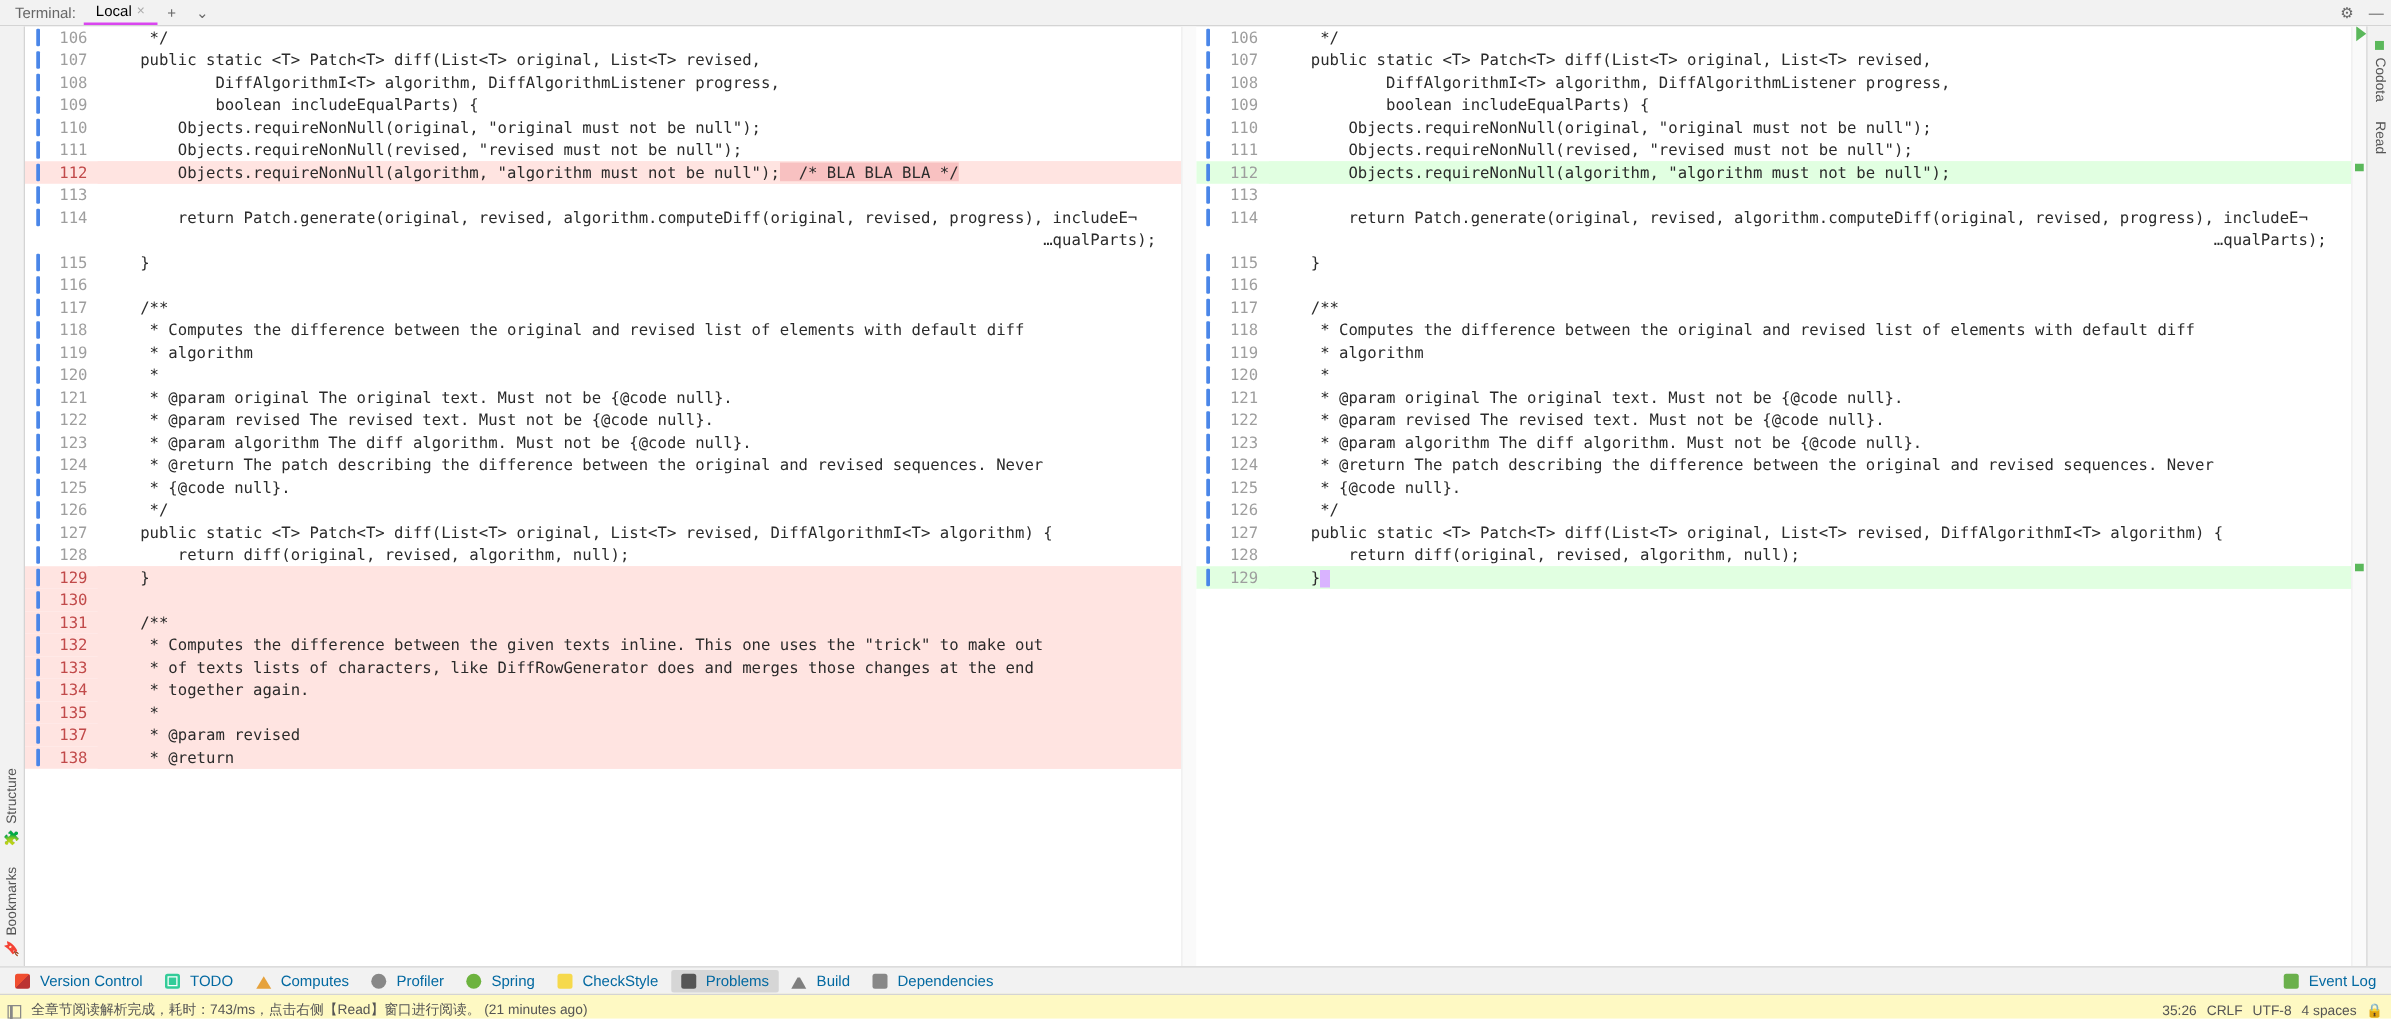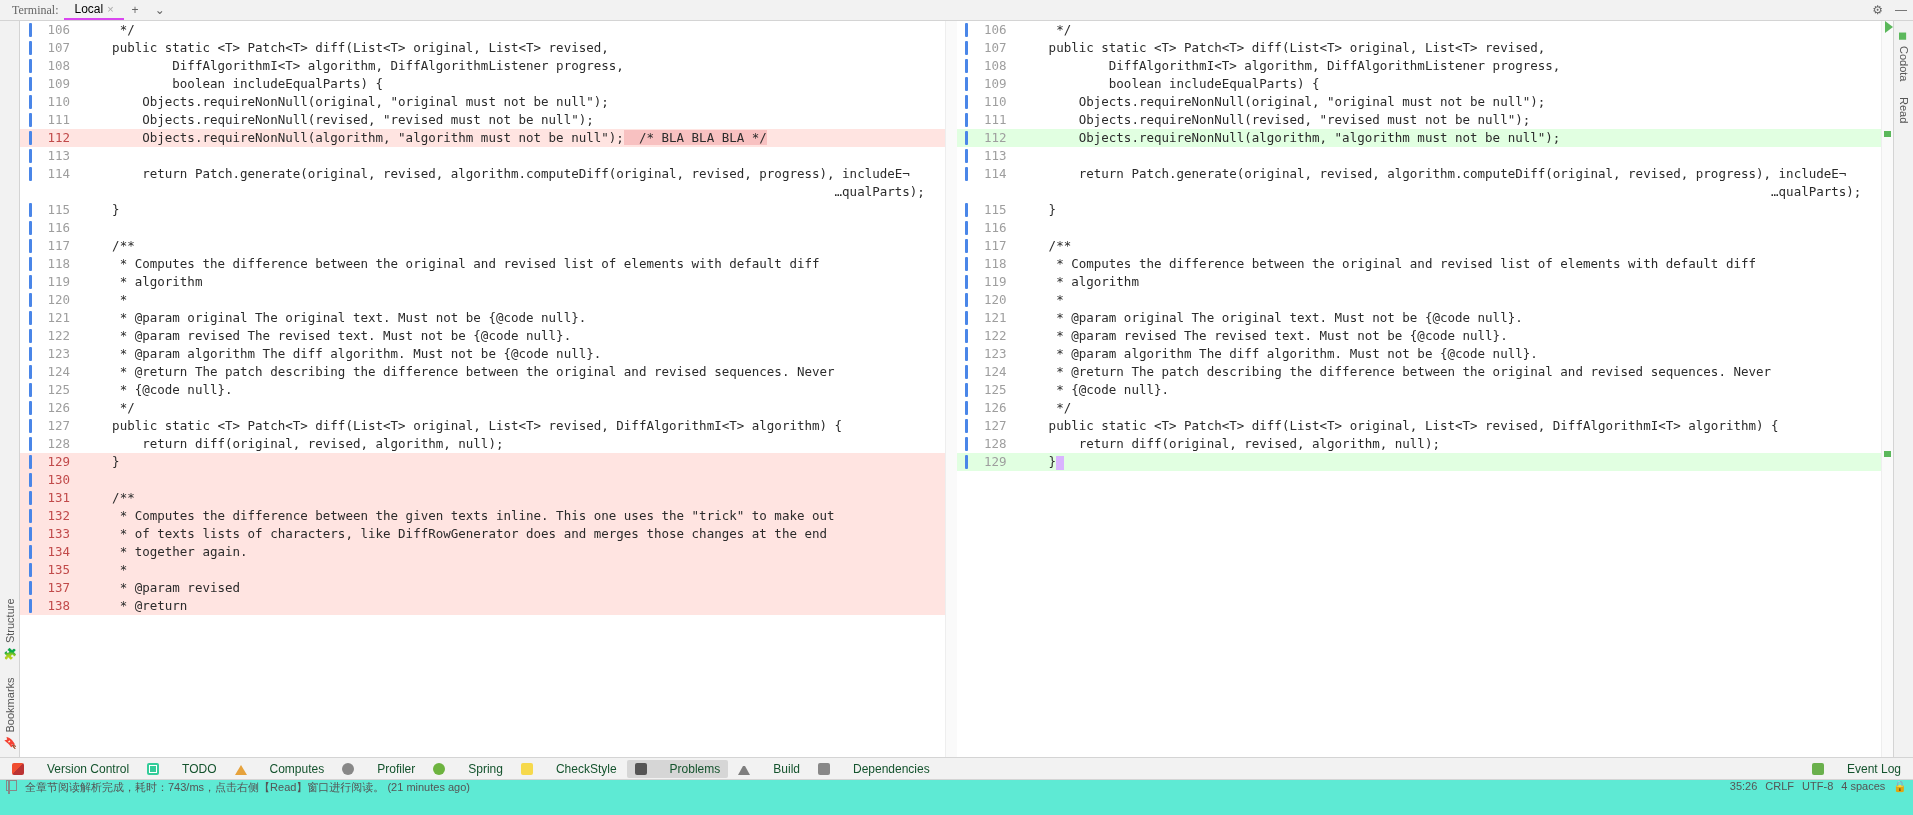--- a/index.html
+++ b/index.html
@@ -1,21 +1,21 @@
 <!DOCTYPE html>
 <html><head>
 <meta charset="utf-8">
 <style>
   * { box-sizing: border-box; margin: 0; padding: 0; }
   html, body { width: 1913px; height: 815px; font-family: "Segoe UI", Arial, sans-serif; font-size: 12px; background: #fff; color: #222; overflow: hidden; }
   .root { display: flex; flex-direction: column; width: 100%; height: 100%; }
 
   
   .toptabs { height: 21px; background: #f2f2f2; border-bottom: 1px solid #d4d4d4; display: flex; align-items: center; padding-left: 6px; }
-  .toptabs .lbl { color: #666; padding: 0 6px; font-family: Liberation Serif, serif; }
+  .toptabs .lbl { color: #666; padding: 0 6px; }
   .toptabs .tab { padding: 2px 10px; border-bottom: 2px solid #d946ef; color: #000; display: flex; align-items: center; gap: 4px; }
   .toptabs .tab .close { color: #aaa; font-size: 11px; }
   .toptabs .iconbtn { padding: 2px 8px; color: #666; cursor: default; }
   .toptabs .spacer { flex: 1; }
   .toptabs .gear, .toptabs .min { padding: 2px 6px; color: #666; }
 
   
   .main { flex: 1; display: flex; position: relative; overflow: hidden; }
 
   
@@ -44,39 +44,39 @@
   .hl-del-strong { background: #f8c1c1; }
   .caret-ins { background: #d9b3ff; display:inline-block; width:8px; height:14px; vertical-align:middle;}
 
   
   .errstrip { width: 12px; background: #fafafa; border-left: 1px solid #eee; position: relative; }
   .errstrip .mk-green { position:absolute; left:2px; right:2px; height:6px; background:#5bb85b; }
   .errstrip .mk-play  { position:absolute; right:0; top:0; width:0; height:0; border-top:6px solid transparent; border-bottom:6px solid transparent; border-left:8px solid #5bb85b; }
 
   
   .bottomtools { height: 22px; background: #f2f2f2; border-top: 1px solid #d4d4d4; display: flex; align-items: center; padding: 0 4px; gap: 2px; }
-  .bottomtools .tbtn { padding: 2px 8px; color: #14532d; display: flex; align-items: center; gap: 23px; border-radius: 2px; }
+  .bottomtools .tbtn { padding: 2px 8px; color: #0369a1; display: flex; align-items: center; gap: 8px; border-radius: 2px; }
   .bottomtools .tbtn.active { background: #d6d6d6; }
   .bottomtools .spacer { flex: 1; }
   .bottomtools .ico { display:inline-block; width:12px; height:12px; }
 
   .ic-git { background: linear-gradient(135deg,#f04e30 50%, #b33 50%); border-radius:2px;}
   .ic-todo { background: #3c9; border-radius:2px; position:relative;}
   .ic-todo::after{content:"";position:absolute;inset:2px;border:1px solid #fff;}
   .ic-warn { width:0;height:0;border-left:6px solid transparent;border-right:6px solid transparent;border-bottom:10px solid #e6a23c;}
   .ic-prof { background:#888;border-radius:50%;}
   .ic-spring { background:#6db33f;border-radius:50%;}
   .ic-check { background:#f6d94c;border-radius:2px;}
   .ic-term { background:#555;border-radius:2px;}
   .ic-build { width:0;height:0;border-left:5px solid transparent;border-right:5px solid transparent;border-bottom:9px solid #7f7f7f;}
   .ic-dep { background:#888;border-radius:2px;}
   .ic-evt { background:#6ab04c;border-radius:2px;}
 
   
-  .statusbar { height: 36px; background: #5eead4; border-top: 1px solid #d4d4d4; display: flex; align-items: flex-start; padding: 0 6px; gap: 8px; font-size: 11px; color: #555; }
+  .statusbar { height: 20px; background: #fef9c3; border-top: 1px solid #d4d4d4; display: flex; align-items: flex-end; padding: 0 6px; gap: 8px; font-size: 11px; color: #555; }
   .statusbar .sq { width:11px; height:11px; border:1px solid #888; }
   .statusbar .sq.inner { width:7px;height:7px;background:#888;margin:1px;}
   .statusbar .spacer { flex:1; }
   .statusbar .lock { font-size:11px;}
 </style>
 </head>
 <body>
 
 <div class="root">
 

